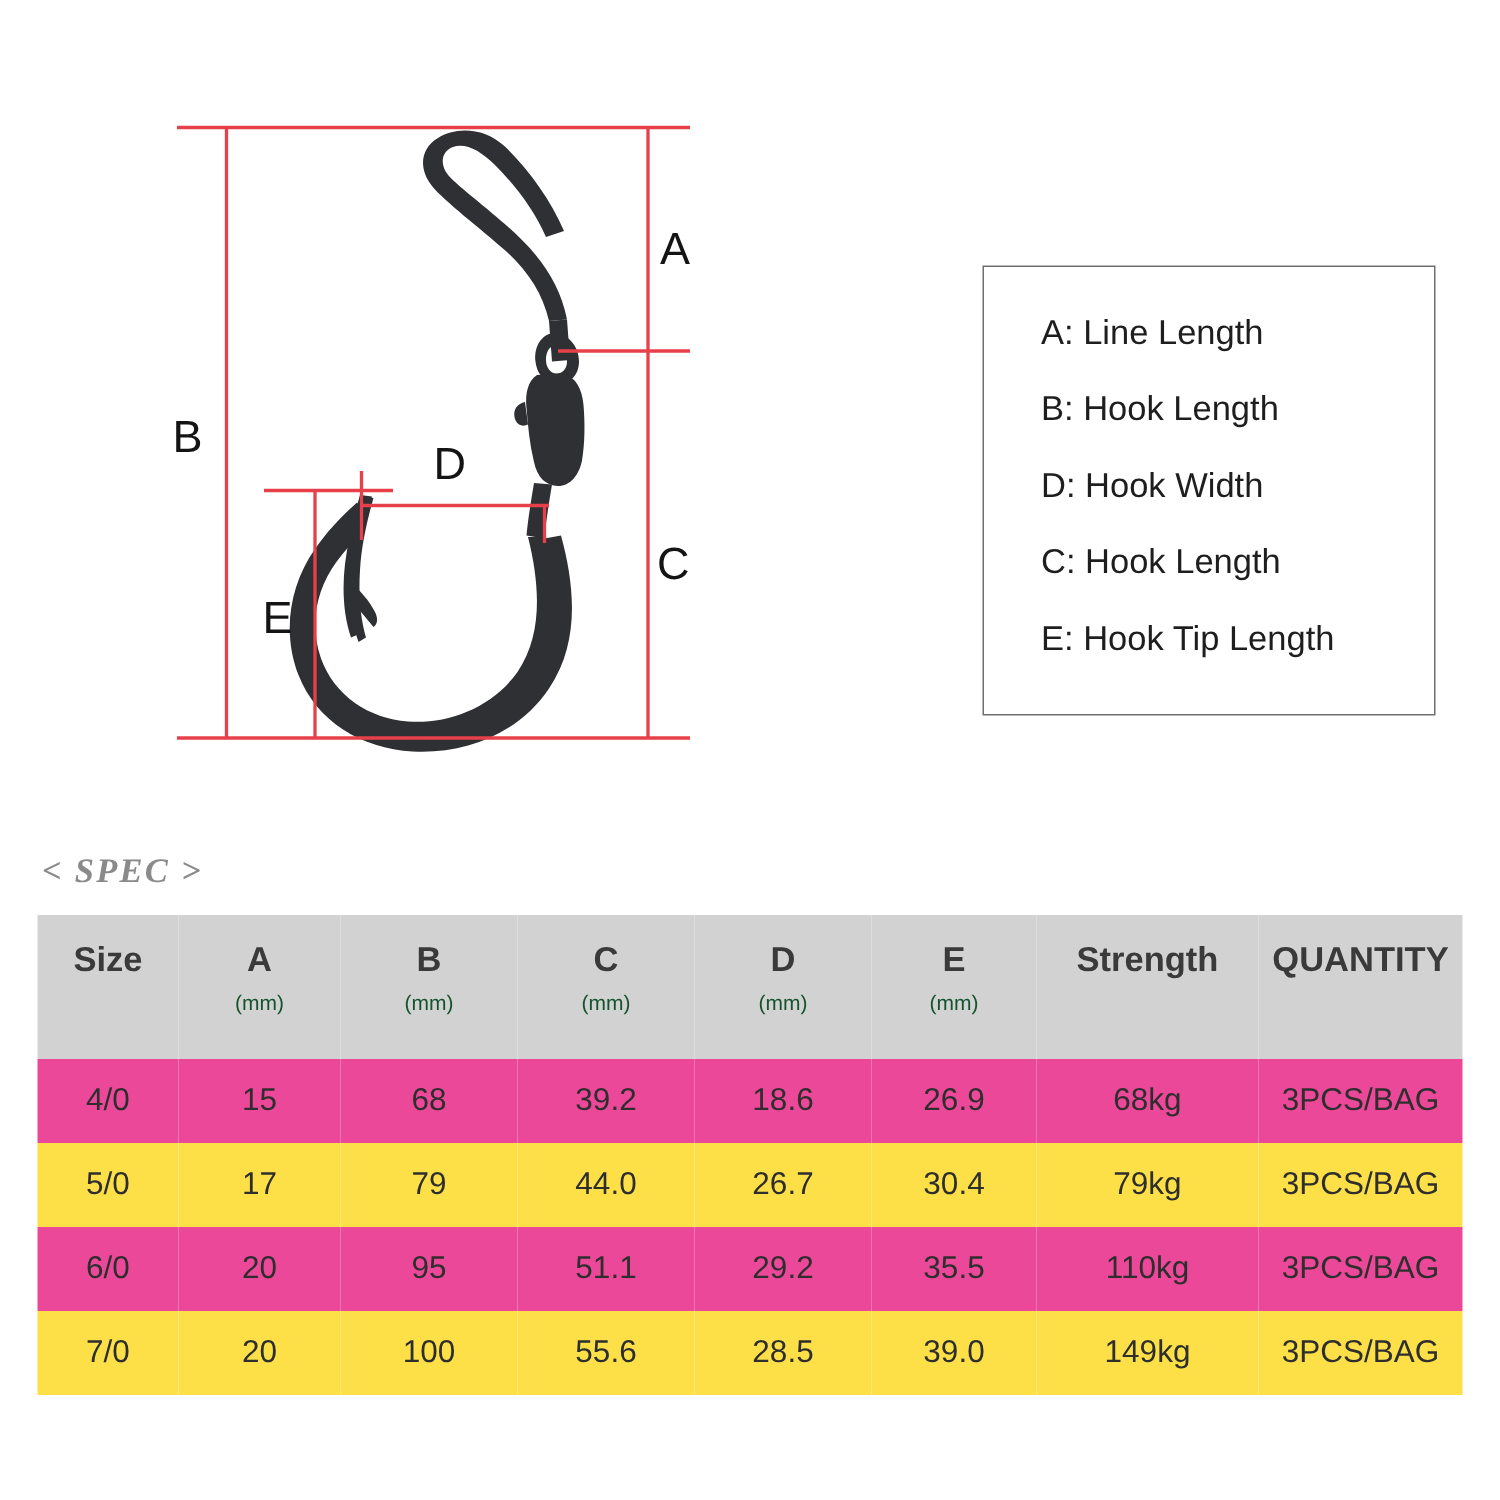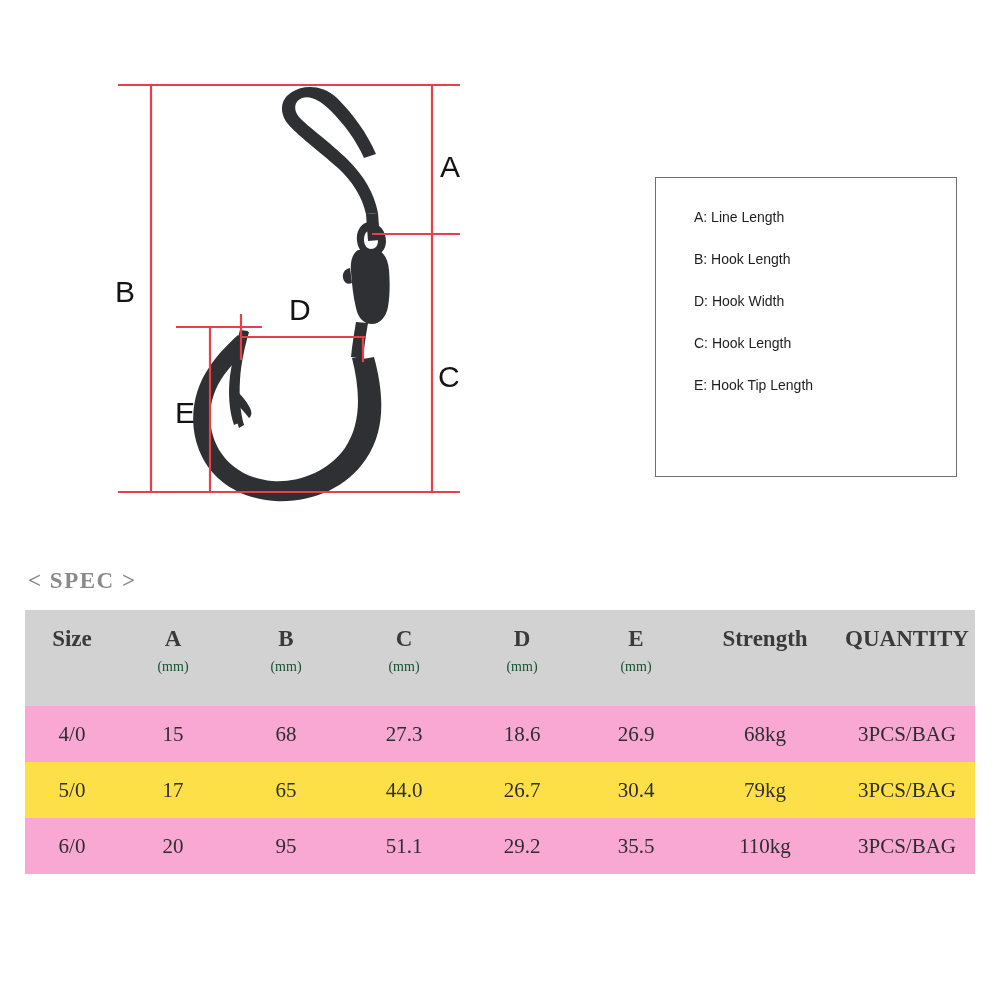--- a/index.html
+++ b/index.html
@@ -50,51 +50,52 @@
     box-sizing: border-box;
     background: #ffffff;
   }
   #legend-list {
     position: absolute;
     left: 38px;
     top: 32px;
     right: 10px;
   }
   .legend-row {
-    font-size: 14px;
+    font-size: 23px;
     color: #1e1e1e;
     line-height: 1;
     margin-bottom: 28px;
     white-space: nowrap;
     font-family: "Liberation Sans", sans-serif;
   }
   .legend-row:last-child { margin-bottom: 16px; }
 
   
   #spec-heading {
     position: absolute;
     left: 28px;
     top: 568px;
     font-family: "Liberation Serif", serif;
+    font-style: italic;
     font-weight: bold;
     font-size: 23px;
     letter-spacing: 1.5px;
     color: #8a8a8a;
     white-space: nowrap;
   }
 
   
   #spec-table {
     position: absolute;
     left: 25px;
     top: 610px;
     width: 950px;
     border-collapse: collapse;
     table-layout: fixed;
-    font-family: Liberation Serif, serif;
+    font-family: Liberation Sans, sans-serif;
   }
   #spec-table col.c-size  { width: 94px; }
   #spec-table col.c-a     { width: 108px; }
   #spec-table col.c-b     { width: 118px; }
   #spec-table col.c-c     { width: 118px; }
   #spec-table col.c-d     { width: 118px; }
   #spec-table col.c-e     { width: 110px; }
   #spec-table col.c-str   { width: 148px; }
   #spec-table col.c-qty   { width: 136px; }
 
@@ -115,21 +116,21 @@
     color: #14532d;
     margin-top: 7px;
   }
   #spec-table tbody td {
     height: 54px;
     text-align: center;
     font-size: 21px;
     color: #2e2e2e;
     border: none;
   }
-  #spec-table tbody tr.odd  { background: #f9a8d4; }
+  #spec-table tbody tr.odd  { background: #ec4899; }
   #spec-table tbody tr.even { background: #fde047; }
 </style>
 </head>
 <body>
 
 <div id="diagram-area">
 
   <svg id="hook-svg" width="640" height="540" viewBox="0 0 640 540">
 
     <g fill="#2f3033">
@@ -305,40 +306,50 @@
         <span>QUANTITY</span>
         <span class="unit"></span>
       </th>
     </tr>
   </thead>
   <tbody>
     <tr class="odd">
       <td>4/0</td>
       <td>15</td>
       <td>68</td>
-      <td>27.3</td>
+      <td>39.2</td>
       <td>18.6</td>
       <td>26.9</td>
       <td>68kg</td>
       <td>3PCS/BAG</td>
     </tr>
     <tr class="even">
       <td>5/0</td>
       <td>17</td>
-      <td>65</td>
+      <td>79</td>
       <td>44.0</td>
       <td>26.7</td>
       <td>30.4</td>
       <td>79kg</td>
       <td>3PCS/BAG</td>
     </tr>
     <tr class="odd">
       <td>6/0</td>
       <td>20</td>
       <td>95</td>
       <td>51.1</td>
       <td>29.2</td>
       <td>35.5</td>
       <td>110kg</td>
       <td>3PCS/BAG</td>
     </tr>
+    <tr class="even">
+      <td>7/0</td>
+      <td>20</td>
+      <td>100</td>
+      <td>55.6</td>
+      <td>28.5</td>
+      <td>39.0</td>
+      <td>149kg</td>
+      <td>3PCS/BAG</td>
+    </tr>
   </tbody>
 </table>
 
 </body></html>

